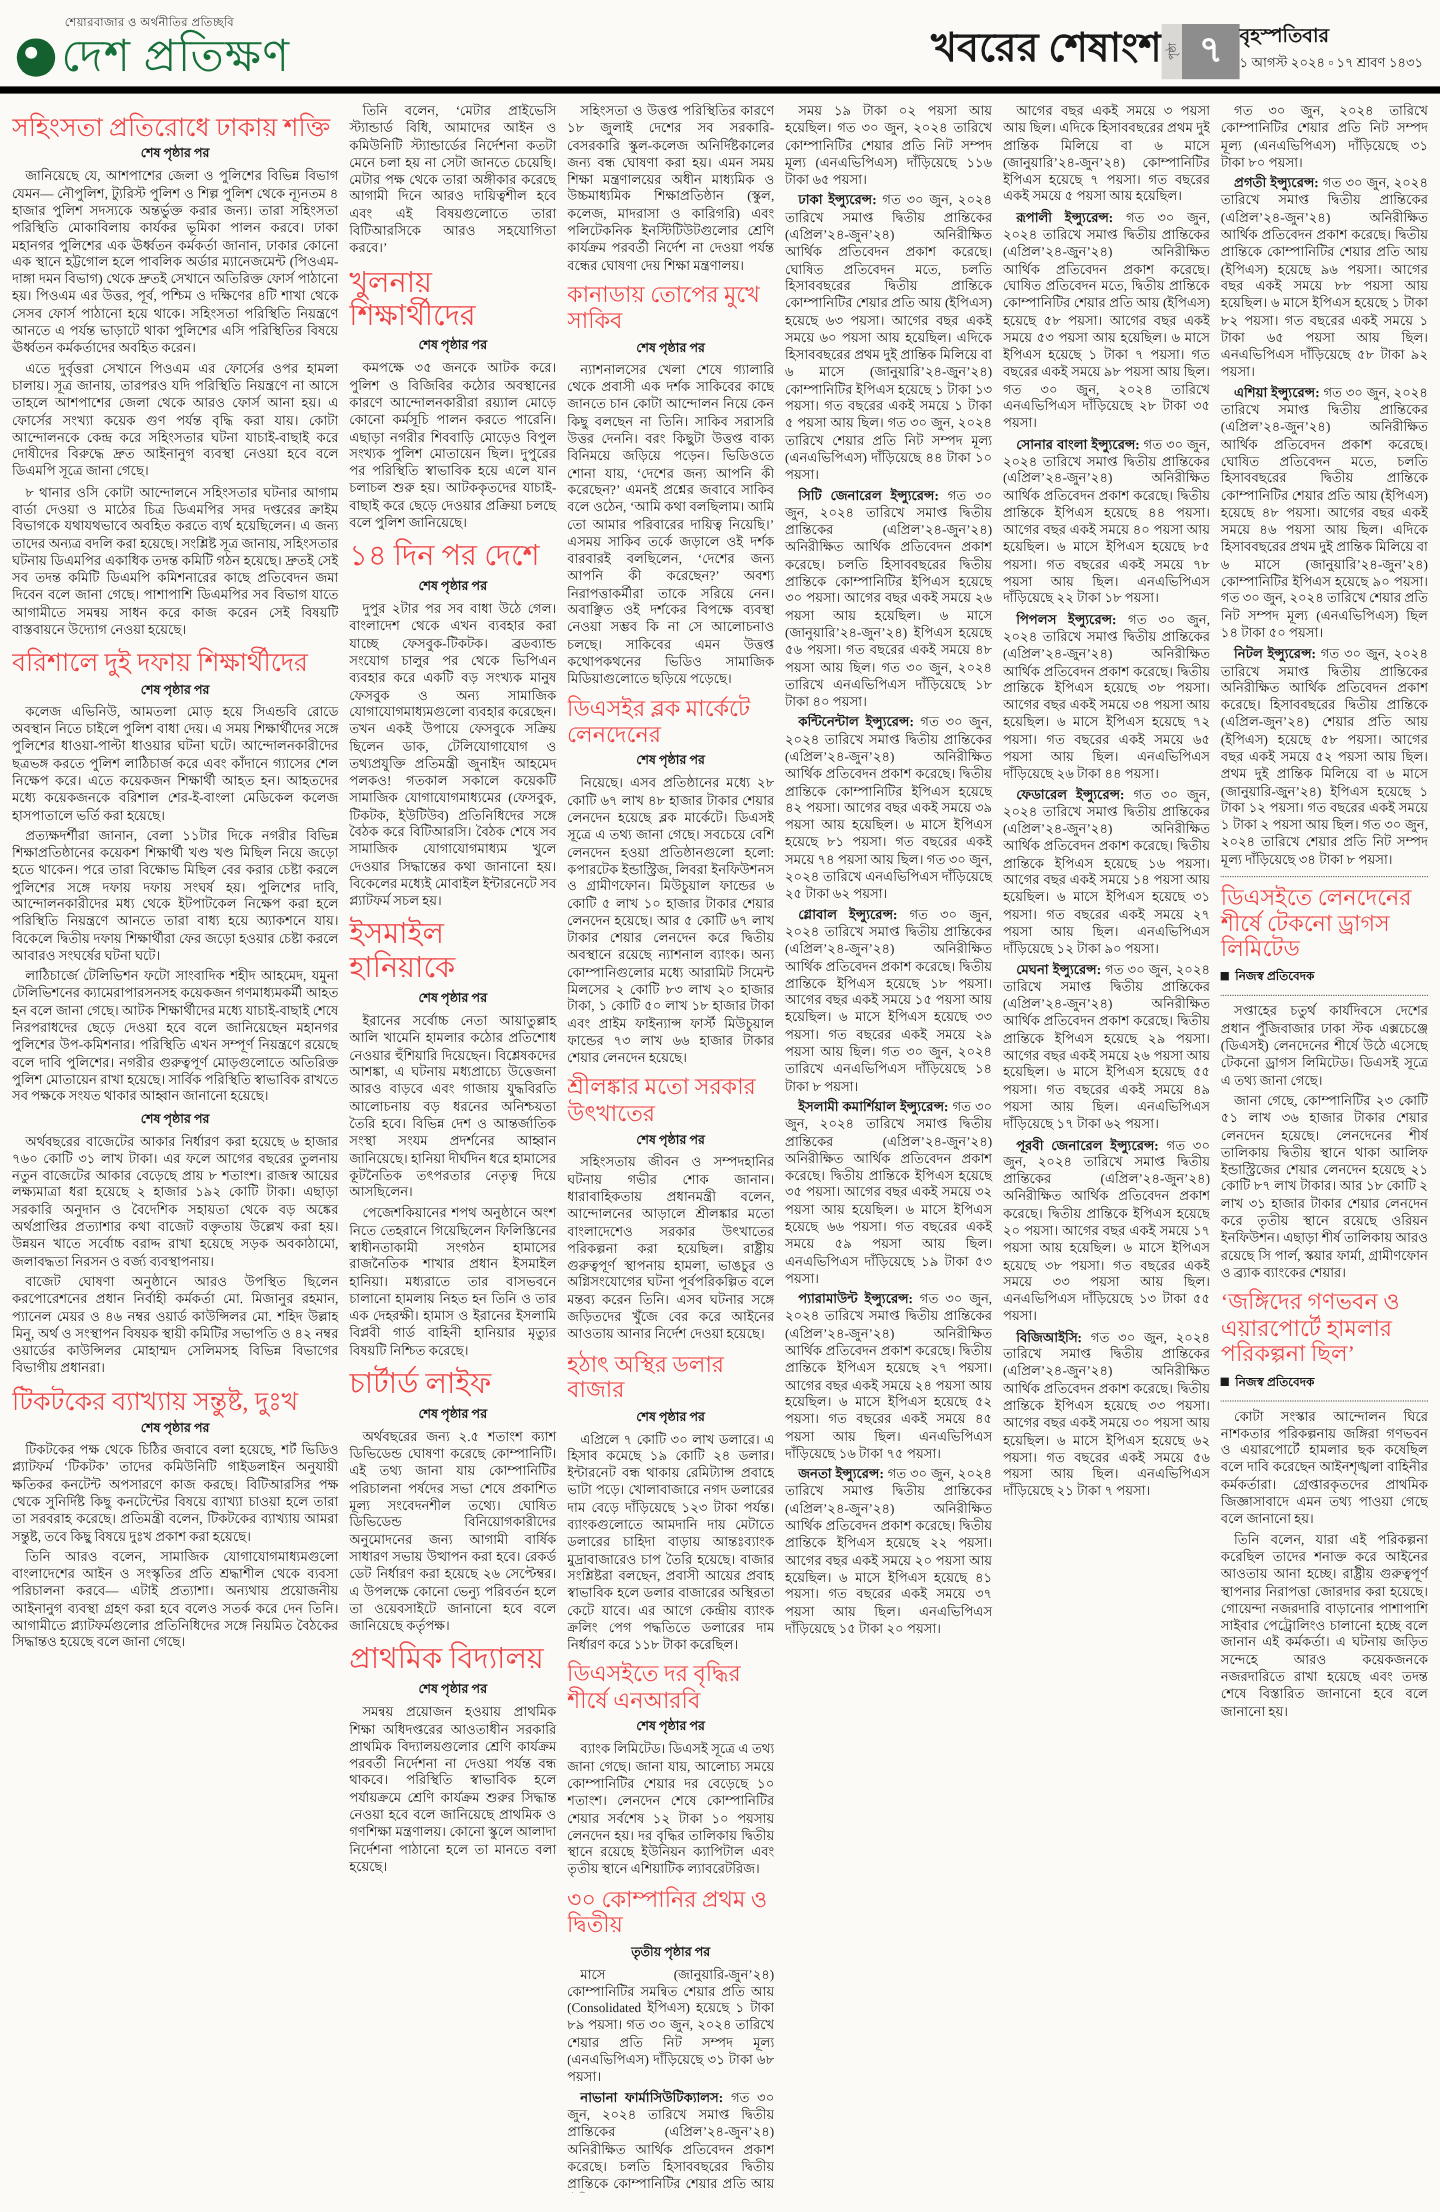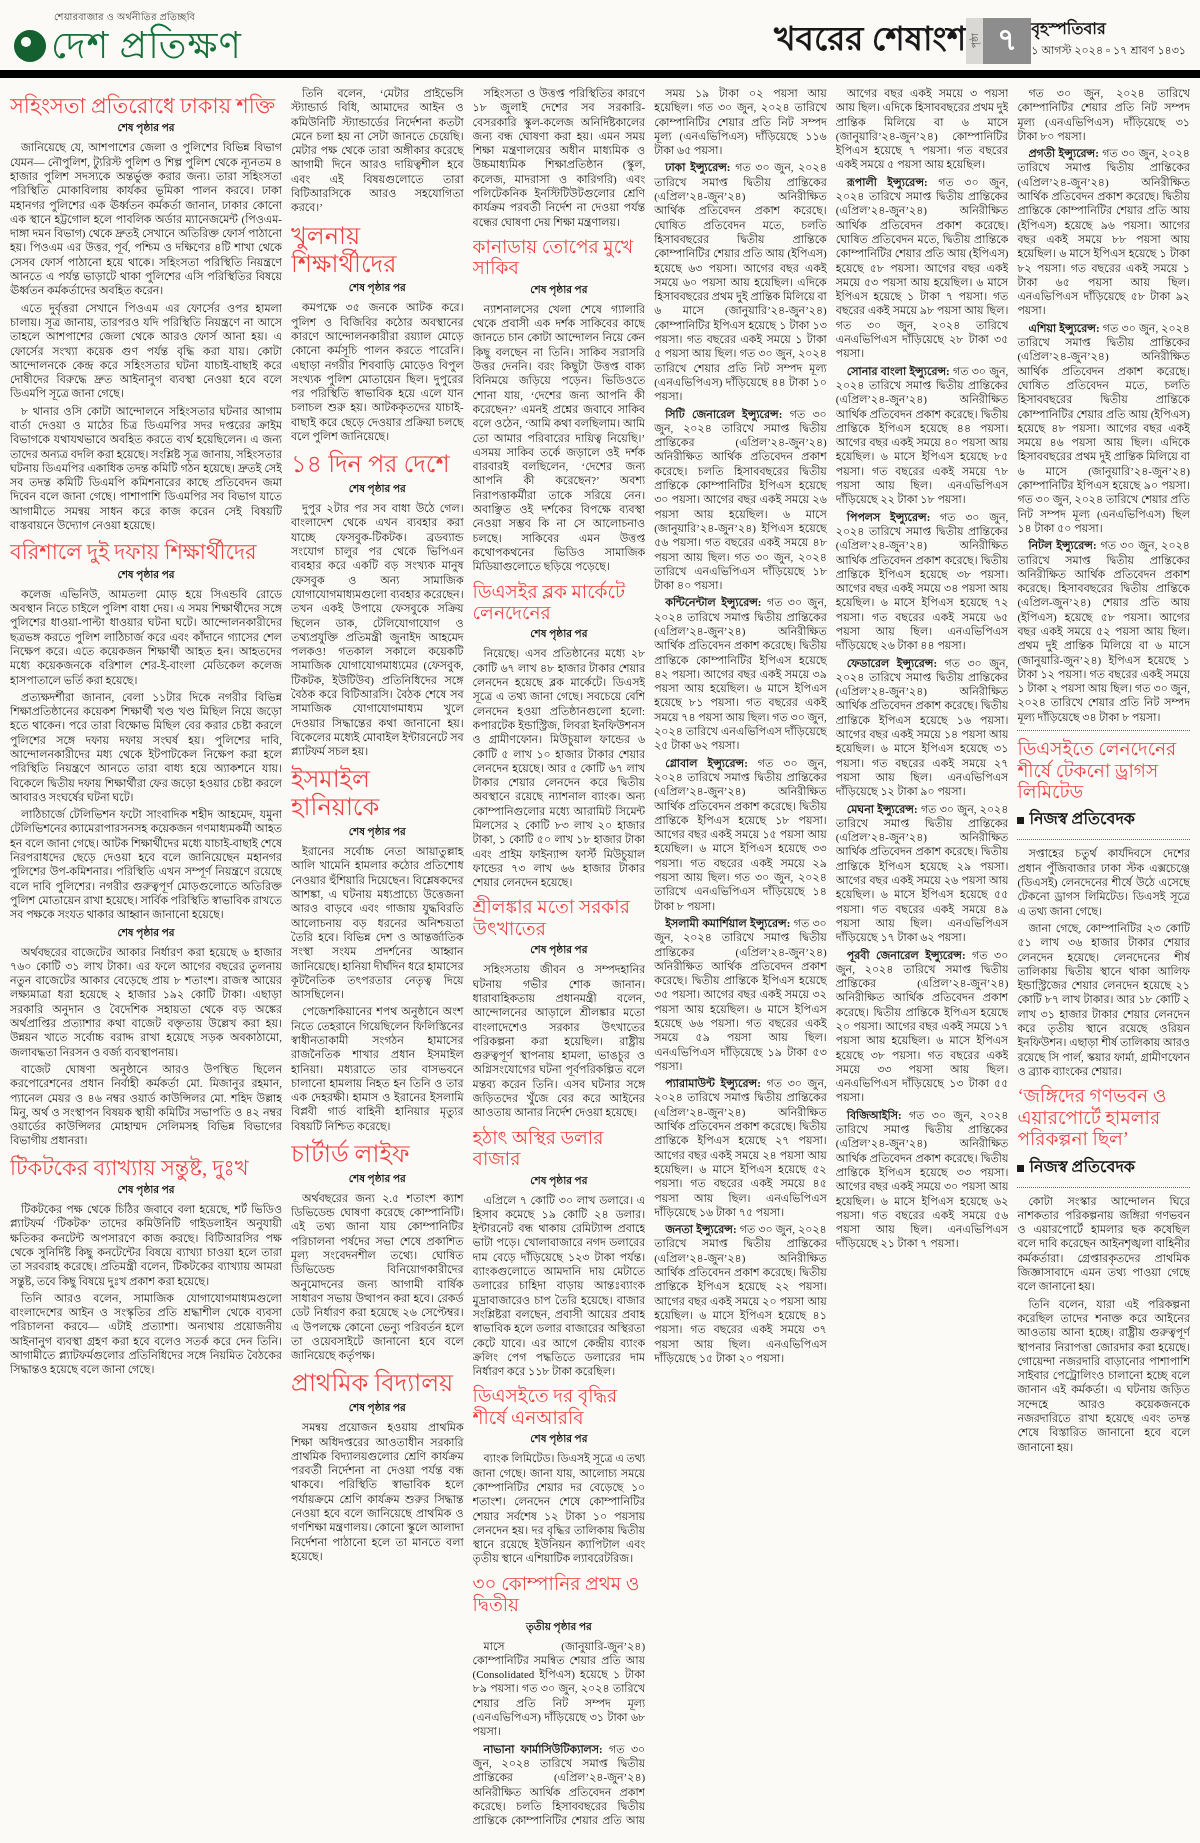--- a/index.html
+++ b/index.html
@@ -5,59 +5,59 @@
   html,body{margin:0;padding:0}
   body{
     width:1200px;height:1843px;overflow:hidden;
     background:#fbfaf7;color:#191919;
     font-family:"Liberation Serif","DejaVu Serif",serif;
   }
   
   .header{
     display:flex;justify-content:space-between;align-items:flex-end;
     padding:10px 14px 6px;height:78px;box-sizing:border-box;
-    border-bottom:8px solid #000000;
+    border-bottom:6px solid #000000;
   }
   .masthead .tagline{font-size:9.5px;color:#3a3a3a;margin:0 0 2px 40px;letter-spacing:.4px}
   .title-row{display:flex;align-items:center;gap:5px}
   .emblem{width:32px;height:32px;border-radius:50%;background:#14602f;position:relative;flex:0 0 auto}
   .emblem::after{content:"";position:absolute;left:7px;top:7px;width:10px;height:10px;border-radius:50%;background:#fbfaf7}
   .m-title{font-size:37px;font-weight:normal;color:#17703a;line-height:1;letter-spacing:1px}
   .h-right{display:flex;align-items:center;gap:0}
   .section-title{font-size:33px;font-weight:bold;line-height:1;padding-bottom:4px}
   .page-tab{display:flex;align-items:stretch;height:46px}
   .page-label{
     writing-mode:vertical-rl;transform:rotate(180deg);
     background:#d9d8d4;color:#444;font-size:9px;
     display:flex;align-items:center;justify-content:center;padding:1px;
     font-family:"Liberation Sans",sans-serif;
   }
   .page-num{
     background:#8d8d8d;color:#fff;width:48px;
     display:flex;align-items:center;justify-content:center;
     font-size:31px;font-weight:bold;
   }
-  .date-block{font-family:Liberation Sans, sans-serif;padding-bottom:2px}
+  .date-block{font-family:Liberation Serif, serif;padding-bottom:2px}
   .weekday{font-size:16px;font-weight:bold;line-height:1.2}
   .dateline{font-size:11px;margin-top:3px;color:#222}
   
   .content{
     display:flex;gap:9px;padding:8px 10px;box-sizing:border-box;
     height:1757px;overflow:hidden;
   }
   .col{flex:1 1 0;min-width:0;overflow:hidden}
   .col.wide{flex:0 0 272px}
   .b-h{font-weight:normal;line-height:1.16;margin:8px 0 2px;color:#ef4444}
   .h-xl{font-size:24px}
   .h-lg{font-size:21px}
   .h-md{font-size:18.5px}
   .b-k{font-size:10.5px;font-weight:bold;text-align:center;margin:0 0 3px}
   .b-p{font-size:11px;line-height:1.3;text-align:justify;margin:0 0 3px;text-indent:11px}
   .b-p b{font-weight:bold}
-  .b-by{font-size:16px;font-weight:bold;margin:3px 0 2px}
+  .b-by{font-size:10px;font-weight:bold;margin:3px 0 2px}
   .b-by::before{content:"";display:inline-block;width:7px;height:7px;background:#1c1c1c;margin-right:5px}
   .b-rule{border-top:1px dotted #666;margin:6px 0;height:0}
 </style>
 </head>
 <body>
 
 <header class="header">
   <div class="masthead">
     <div class="tagline">শেয়ারবাজার ও অর্থনীতির প্রতিচ্ছবি</div>
     <div class="title-row">

